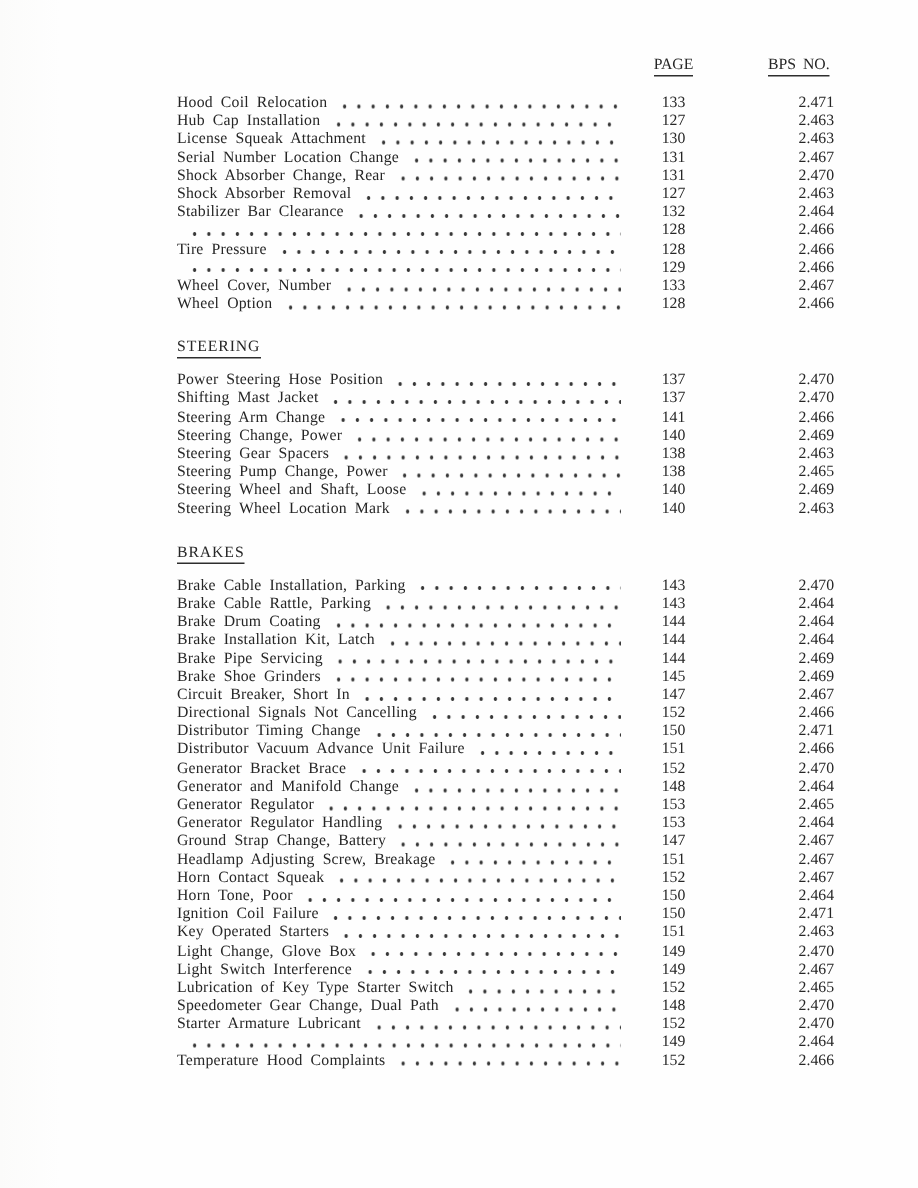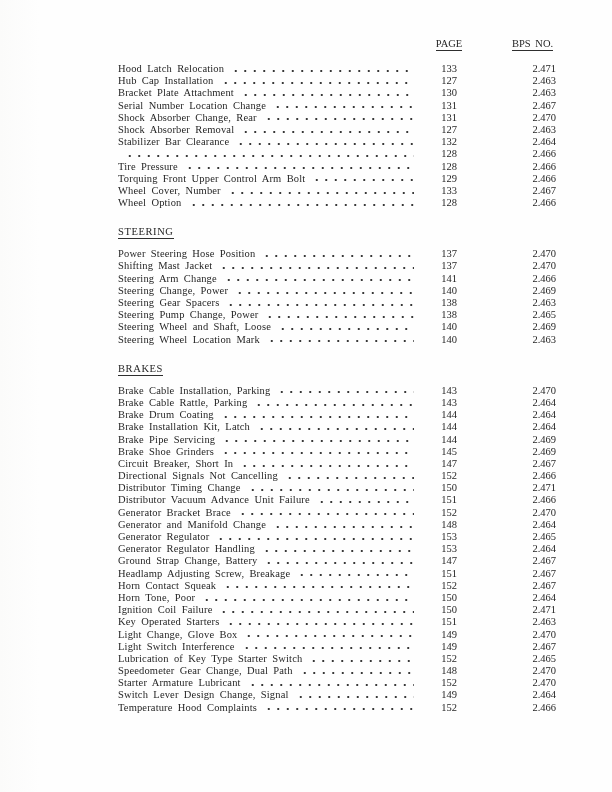--- a/index.html
+++ b/index.html
@@ -93,35 +93,35 @@
     <div class="col-headers">
       <span class="spacer"></span>
       <span class="col-page-head"><span class="u">PAGE</span></span>
       <span class="col-bps-head"><span class="u">BPS NO.</span></span>
     </div>
     <div id="sections">
   <section class="section">
 
     <div class="rows">
   <div class="row">
-    <span class="item-name">Hood Latch Relocation</span>
+    <span class="item-name">Hood Coil Relocation</span>
     <span class="leader"></span>
     <span class="page-num">133</span>
     <span class="bps-num">2.471</span>
   </div>
 
   <div class="row">
     <span class="item-name">Hub Cap Installation</span>
     <span class="leader"></span>
     <span class="page-num">127</span>
     <span class="bps-num">2.463</span>
   </div>
 
   <div class="row">
-    <span class="item-name">Bracket Plate Attachment</span>
+    <span class="item-name">License Squeak Attachment</span>
     <span class="leader"></span>
     <span class="page-num">130</span>
     <span class="bps-num">2.463</span>
   </div>
 
   <div class="row">
     <span class="item-name">Serial Number Location Change</span>
     <span class="leader"></span>
     <span class="page-num">131</span>
     <span class="bps-num">2.467</span>
@@ -155,21 +155,20 @@
   </div>
 
   <div class="row">
     <span class="item-name">Tire Pressure</span>
     <span class="leader"></span>
     <span class="page-num">128</span>
     <span class="bps-num">2.466</span>
   </div>
 
   <div class="row">
-    <span class="item-name">Torquing Front Upper Control Arm Bolt</span>
     <span class="leader"></span>
     <span class="page-num">129</span>
     <span class="bps-num">2.466</span>
   </div>
 
   <div class="row">
     <span class="item-name">Wheel Cover, Number</span>
     <span class="leader"></span>
     <span class="page-num">133</span>
     <span class="bps-num">2.467</span>
@@ -421,21 +420,20 @@
   </div>
 
   <div class="row">
     <span class="item-name">Starter Armature Lubricant</span>
     <span class="leader"></span>
     <span class="page-num">152</span>
     <span class="bps-num">2.470</span>
   </div>
 
   <div class="row">
-    <span class="item-name">Switch Lever Design Change, Signal</span>
     <span class="leader"></span>
     <span class="page-num">149</span>
     <span class="bps-num">2.464</span>
   </div>
 
   <div class="row">
     <span class="item-name">Temperature Hood Complaints</span>
     <span class="leader"></span>
     <span class="page-num">152</span>
     <span class="bps-num">2.466</span>

